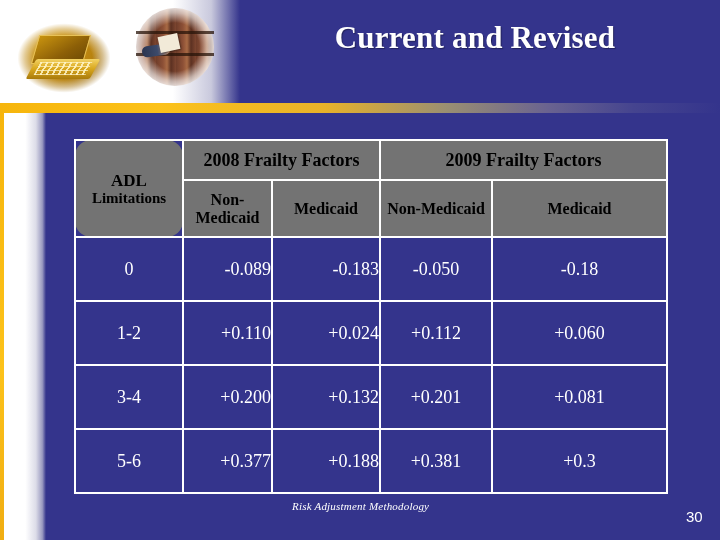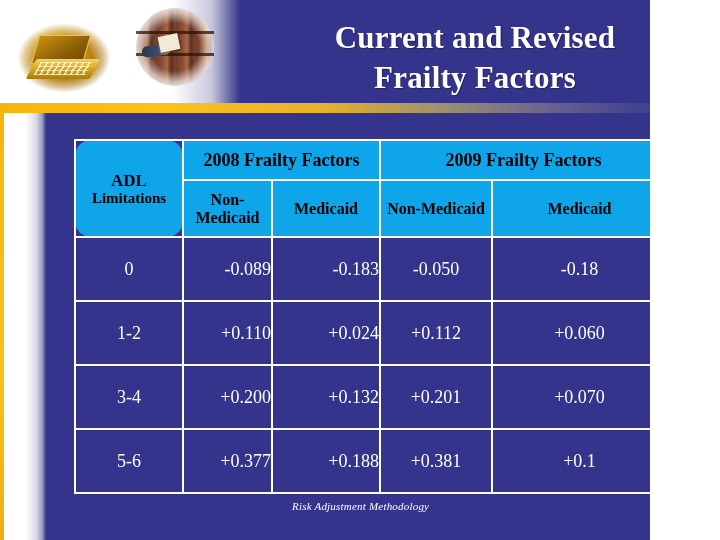--- a/index.html
+++ b/index.html
@@ -2,21 +2,21 @@
 <html><head>
 <meta charset="utf-8">
 <style>
   html, body {
     margin: 0;
     padding: 0;
     background: #ffffff;
   }
   #slide {
     position: relative;
-    width: 650px;
+    width: 720px;
     height: 540px;
     overflow: hidden;
     background: #34348c;
     font-family: "Liberation Serif", "DejaVu Serif", serif;
   }
 
   
   .top-white {
     position: absolute;
     left: 0;
@@ -181,21 +181,21 @@
     width: 592px;
     border-collapse: collapse;
     table-layout: fixed;
   }
   table.factors td, table.factors th {
     border: 2px solid #ffffff;
     padding: 0;
     vertical-align: middle;
   }
   th.hd {
-    background: #0ea5e9;
+    background: #737373;
     color: #000000;
     font-weight: bold;
     text-align: center;
     line-height: 1.12;
   }
   th.adl {
     font-size: 16px;
     height: 93px;
     border-radius: 16px;
   }
@@ -281,21 +281,20 @@
     </div>
   </div>
 
   <div class="gold-band"></div>
 
   <div class="left-strip"></div>
   <div class="left-gold"></div>
 
   <div class="title">
     <div>Current and Revised</div>
-    <div>Frailty Factors</div>
   </div>
 
   <div class="tbl-wrap">
     <table class="factors">
       <colgroup>
         <col class="c1">
           <col class="c2">
           <col class="c3">
           <col class="c4">
           <col class="c5">
@@ -329,28 +328,28 @@
           <td class="cell c-left">+0.110</td>
           <td class="cell c-left">+0.024</td>
           <td class="cell c-center">+0.112</td>
           <td class="cell c-center">+0.060</td>
         </tr>
         <tr>
           <td class="cell c-center">3-4</td>
           <td class="cell c-left">+0.200</td>
           <td class="cell c-left">+0.132</td>
           <td class="cell c-center">+0.201</td>
-          <td class="cell c-center">+0.070</td>
+          <td class="cell c-center">+0.081</td>
         </tr>
         <tr>
           <td class="cell c-center">5-6</td>
           <td class="cell c-left">+0.377</td>
           <td class="cell c-left">+0.188</td>
           <td class="cell c-center">+0.381</td>
-          <td class="cell c-center">+0.1</td>
+          <td class="cell c-center">+0.3</td>
         </tr>
       </tbody>
     </table>
   </div>
 
   <div class="footer-note">Risk Adjustment Methodology</div>
   <div class="page-num">30</div>
 
 </div>
 

